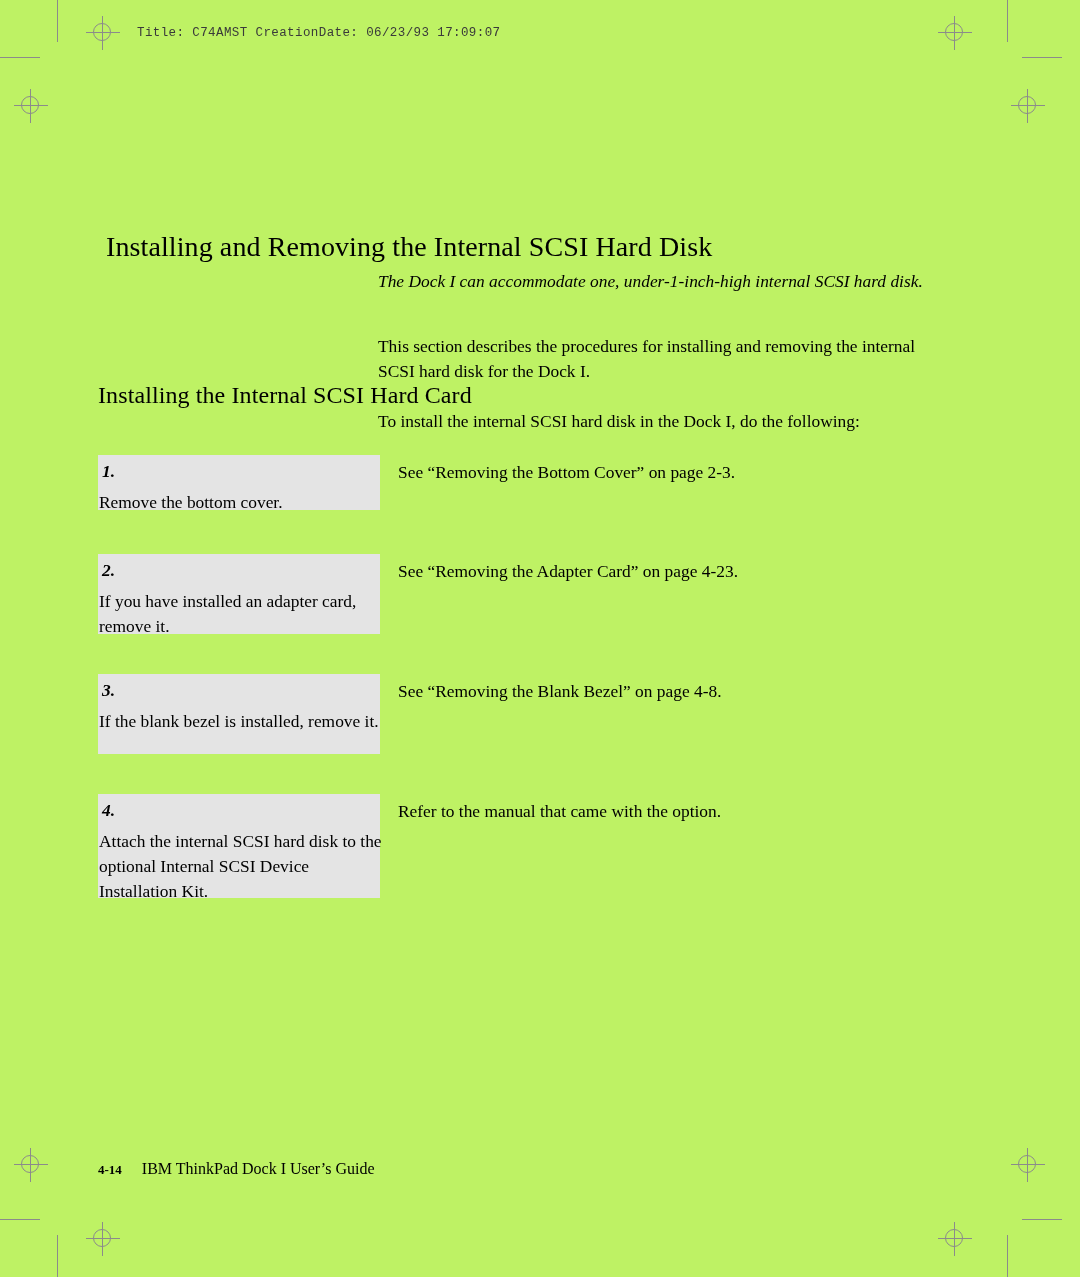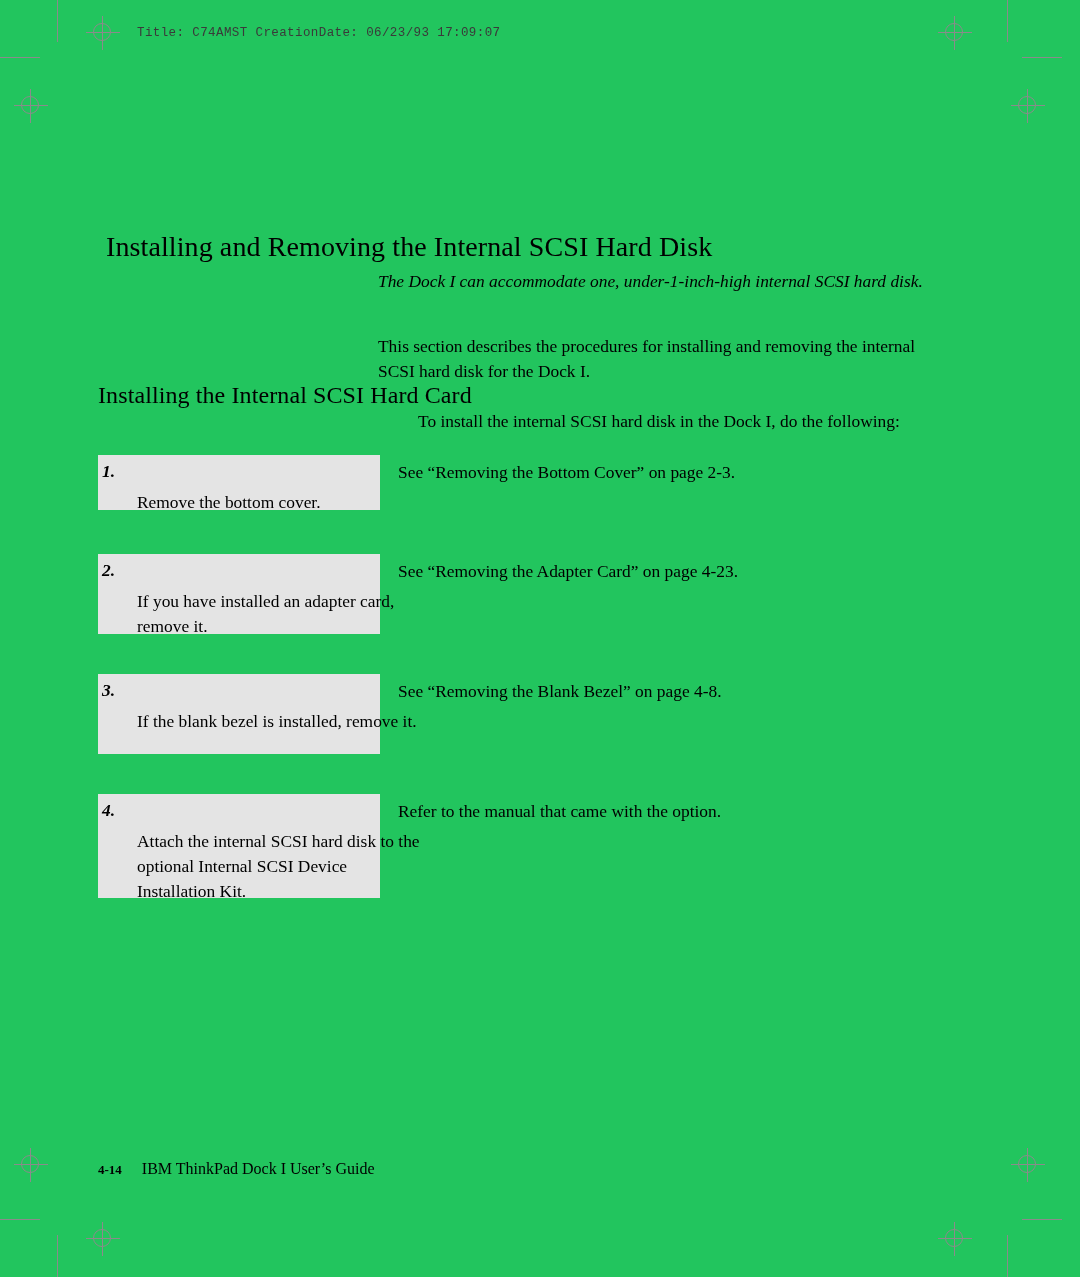--- a/index.html
+++ b/index.html
@@ -9,21 +9,21 @@
   }
   body {
     font-family: "Liberation Serif", "DejaVu Serif", serif;
     color: #000000;
   }
   #page {
     position: relative;
     width: 1080px;
     height: 1277px;
     overflow: hidden;
-    background: #22c55e;
+    background: #bef264;
   }
 
   
   .crop-line {
     position: absolute;
     background: #8b8b8b;
   }
   .crop-v { width: 1px; }
   .crop-h { height: 1px; }
 
@@ -98,21 +98,21 @@
   }
   .body-para {
     position: absolute;
     left: 378px;
     width: 556px;
     font-size: 17.4px;
     line-height: 25px;
   }
   #para-1 { top: 252px; font-style: italic; }
   #para-2 { top: 317px; }
-  #para-3 { top: 392px; margin-left: 40px; }
+  #para-3 { top: 392px; }
 
   
   .step {
     position: absolute;
     left: 98px;
     width: 700px;
   }
   .step-box {
     position: absolute;
     left: 0;
@@ -128,21 +128,20 @@
     font-weight: bold;
     font-style: italic;
   }
   .step-text {
     position: absolute;
     left: 1px;
     top: 35px;
     width: 292px;
     font-size: 17.4px;
     line-height: 25px;
-    padding-left: 38px;
   }
   .step-result {
     position: absolute;
     left: 300px;
     top: 5px;
     width: 430px;
     font-size: 17.4px;
     line-height: 25px;
     white-space: nowrap;
   }

